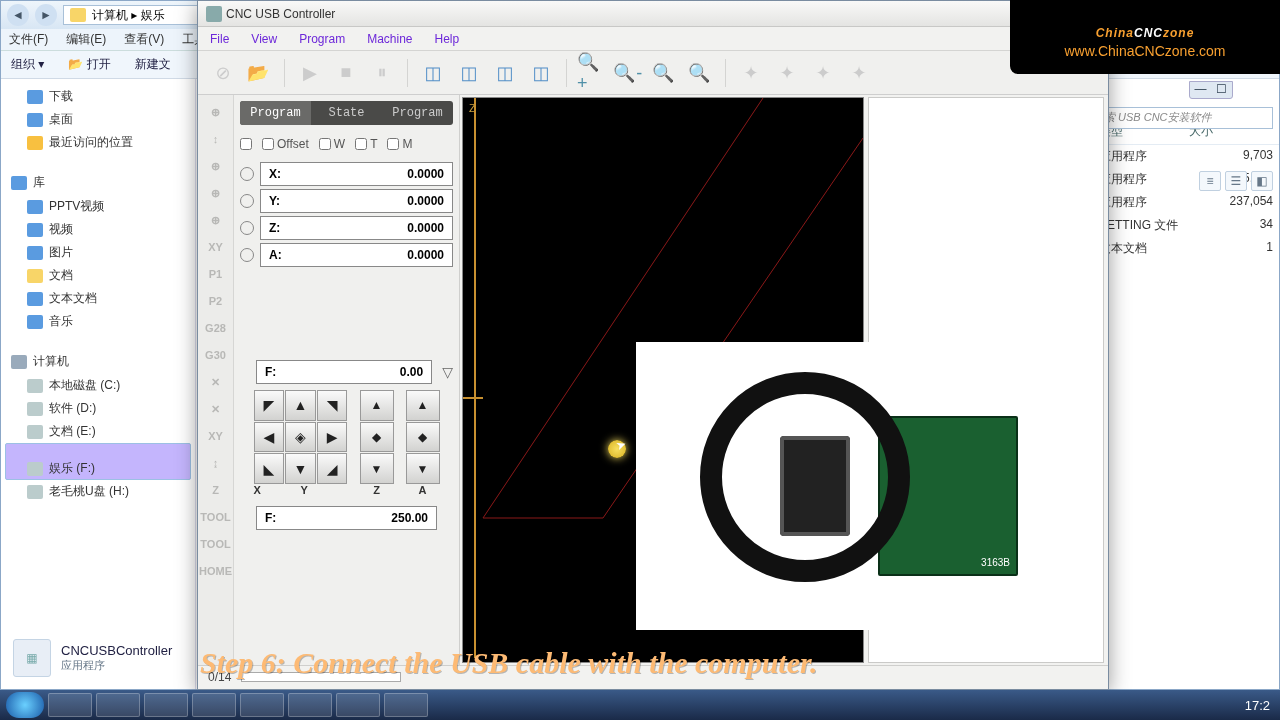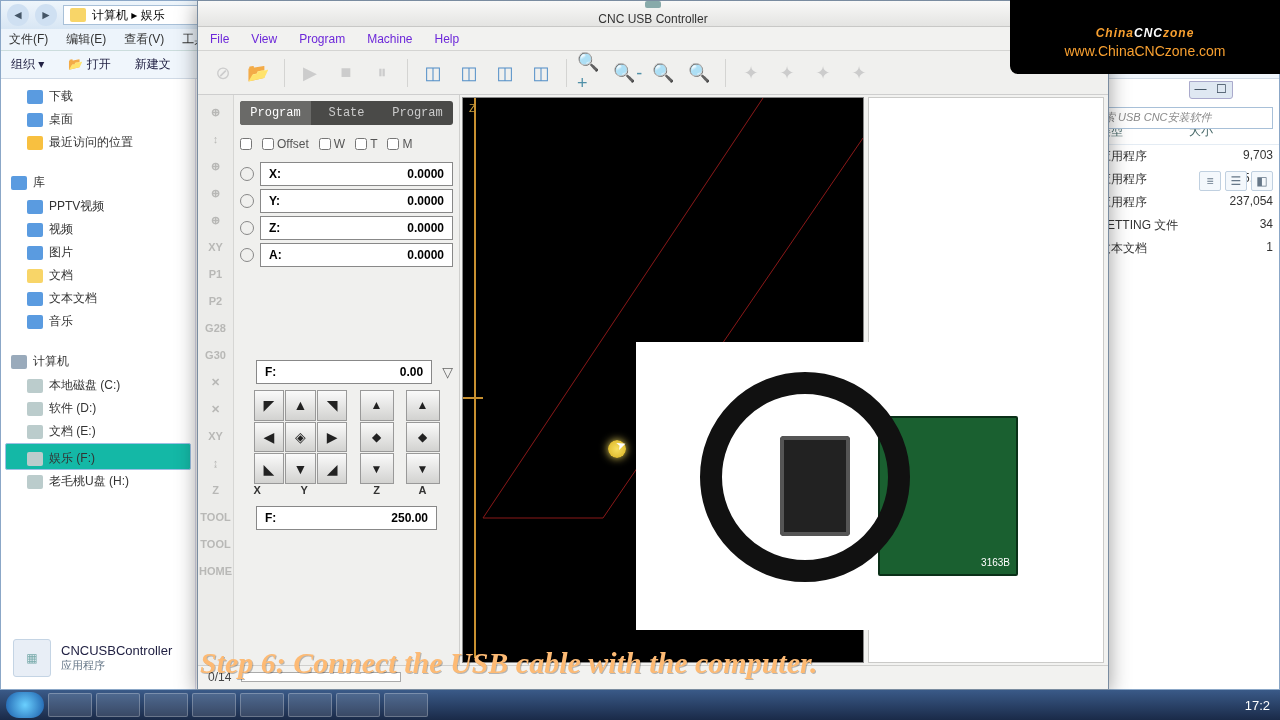--- a/index.html
+++ b/index.html
@@ -17,21 +17,21 @@
 .explorer .titlebar { height: 28px; background: linear-gradient(#eef5fb,#d8e6f4); display:flex; align-items:center; padding: 0 6px; gap:6px;}
 .explorer .nav-back,.explorer .nav-fwd{width:22px;height:22px;border-radius:50%;background:#cfe0f2;display:flex;align-items:center;justify-content:center;color:#456;}
 .explorer .addr{flex:1;background:#fff;border:1px solid #a8c0d8;height:20px;padding:2px 6px;font-size:11px;display:flex;align-items:center;gap:6px;}
 .explorer .addr .folder-ico{width:16px;height:14px;background:#f8d568;border-radius:2px;}
 .explorer .menubar{height:22px;background:#edf4fb;padding:0 8px;display:flex;gap:18px;align-items:center;font-size:12px;color:#333;border-bottom:1px solid #cdd;}
 .explorer .toolbar{height:28px;background:#f0f6fc;padding:0 10px;display:flex;gap:24px;align-items:center;font-size:12px;color:#224;border-bottom:1px solid #d0dae6;}
 .explorer .body{display:flex;height:calc(100% - 78px);}
 .explorer .sidebar{width:195px;background:#fff;border-right:1px solid #dde;padding:6px 4px;overflow:hidden;}
 .explorer .sidebar .grp{margin:6px 0 2px;padding:2px 6px;font-size:12px;color:#333;display:flex;align-items:center;gap:6px;}
 .explorer .sidebar .itm{padding:3px 6px 3px 22px;font-size:12px;color:#333;display:flex;align-items:center;gap:6px;}
-.explorer .sidebar .itm.sel{background:#14b8a6;border:1px solid #9cc0e4;border-radius:2px;padding:6px 5px 2px 21px;}
+.explorer .sidebar .itm.sel{background:#c4b5fd;border:1px solid #9cc0e4;border-radius:2px;padding:16px 5px 2px 21px;}
 .explorer .sidebar .ico{width:16px;height:14px;background:#f8d568;border-radius:2px;flex:none;}
 .explorer .sidebar .ico.blue{background:#5a9be0;}
 .explorer .sidebar .ico.gray{background:#bcc;}
 .explorer .sidebar .ico.star{background:#f8c040;}
 .explorer .sidebar .ico.pc{background:#9ab;}
 .explorer .content{flex:1;background:#fff;display:flex;}
 .explorer .content .spacer{flex:1;}
 .explorer .content .cols{width:180px;padding-top:40px;}
 .explorer .content .hdr{display:flex;border-bottom:1px solid #e4ecf4;padding:4px 0;color:#466;font-size:12px;}
 .explorer .content .hdr div:first-child{width:90px;}
@@ -41,21 +41,21 @@
 .explorer .searchbox{position:absolute;right:6px;top:106px;width:187px;height:22px;border:1px solid #a8c0d8;background:#fff;padding:2px 6px;color:#888;font-size:11px;font-style:italic;}
 .explorer .viewbtns{position:absolute;right:6px;top:170px;display:flex;gap:4px;}
 .explorer .viewbtns span{width:22px;height:20px;border:1px solid #c0d0e0;background:#f4f8fc;border-radius:2px;display:flex;align-items:center;justify-content:center;color:#678;}
 .explorer .winmin{position:absolute;right:46px;top:80px;width:44px;height:18px;background:#dfe8f2;border:1px solid #aac;border-radius:0 0 3px 3px;display:flex;}
 .explorer .winmin span{flex:1;text-align:center;color:#345;}
 .explorer .selected-file{position:absolute;left:6px;bottom:6px;display:flex;gap:10px;align-items:center;padding:6px;}
 .explorer .selected-file .thumb{width:38px;height:38px;background:#e8eef6;border:1px solid #c4d4e4;border-radius:3px;display:flex;align-items:center;justify-content:center;color:#7aa;}
 
 
 .cnc { position:absolute; left:197px; top:0; width:912px; height:690px; background:#f2f2f0; border:1px solid #7a8ca0; box-shadow:0 4px 20px rgba(0,0,0,.4); }
-.cnc .titlebar{height:26px;background:linear-gradient(#f9f9f8,#e4e4e2);display:flex;align-items:center;padding:0 8px;gap:4px;border-bottom:1px solid #c8c8c6;flex-direction:column;}
+.cnc .titlebar{height:26px;background:linear-gradient(#f9f9f8,#e4e4e2);display:flex;align-items:center;padding:0 8px;gap:4px;border-bottom:1px solid #c8c8c6;}
 .cnc .titlebar .appico{width:16px;height:16px;border-radius:2px;background:#8aa;}
 .cnc .menubar{height:24px;display:flex;gap:22px;align-items:center;padding:0 12px;font-size:13px;color:#6d28d9;border-bottom:1px solid #d4d4d2;}
 .cnc .toolbar{height:44px;display:flex;align-items:center;gap:6px;padding:0 10px;border-bottom:1px solid #cecece;background:#f0f0ee;}
 .cnc .tbtn{width:30px;height:30px;border-radius:3px;display:flex;align-items:center;justify-content:center;color:#888;font-size:18px;}
 .cnc .tbtn.open{color:#c8982a;}
 .cnc .tbtn.cube{color:#5590c8;}
 .cnc .tbtn.zoom{color:#5090a8;}
 .cnc .tbtn.dim{color:#ccc;}
 .cnc .sep{width:1px;height:28px;background:#d4d4d2;margin:0 4px;}
 .cnc .body{display:flex;height:calc(100% - 118px);}

